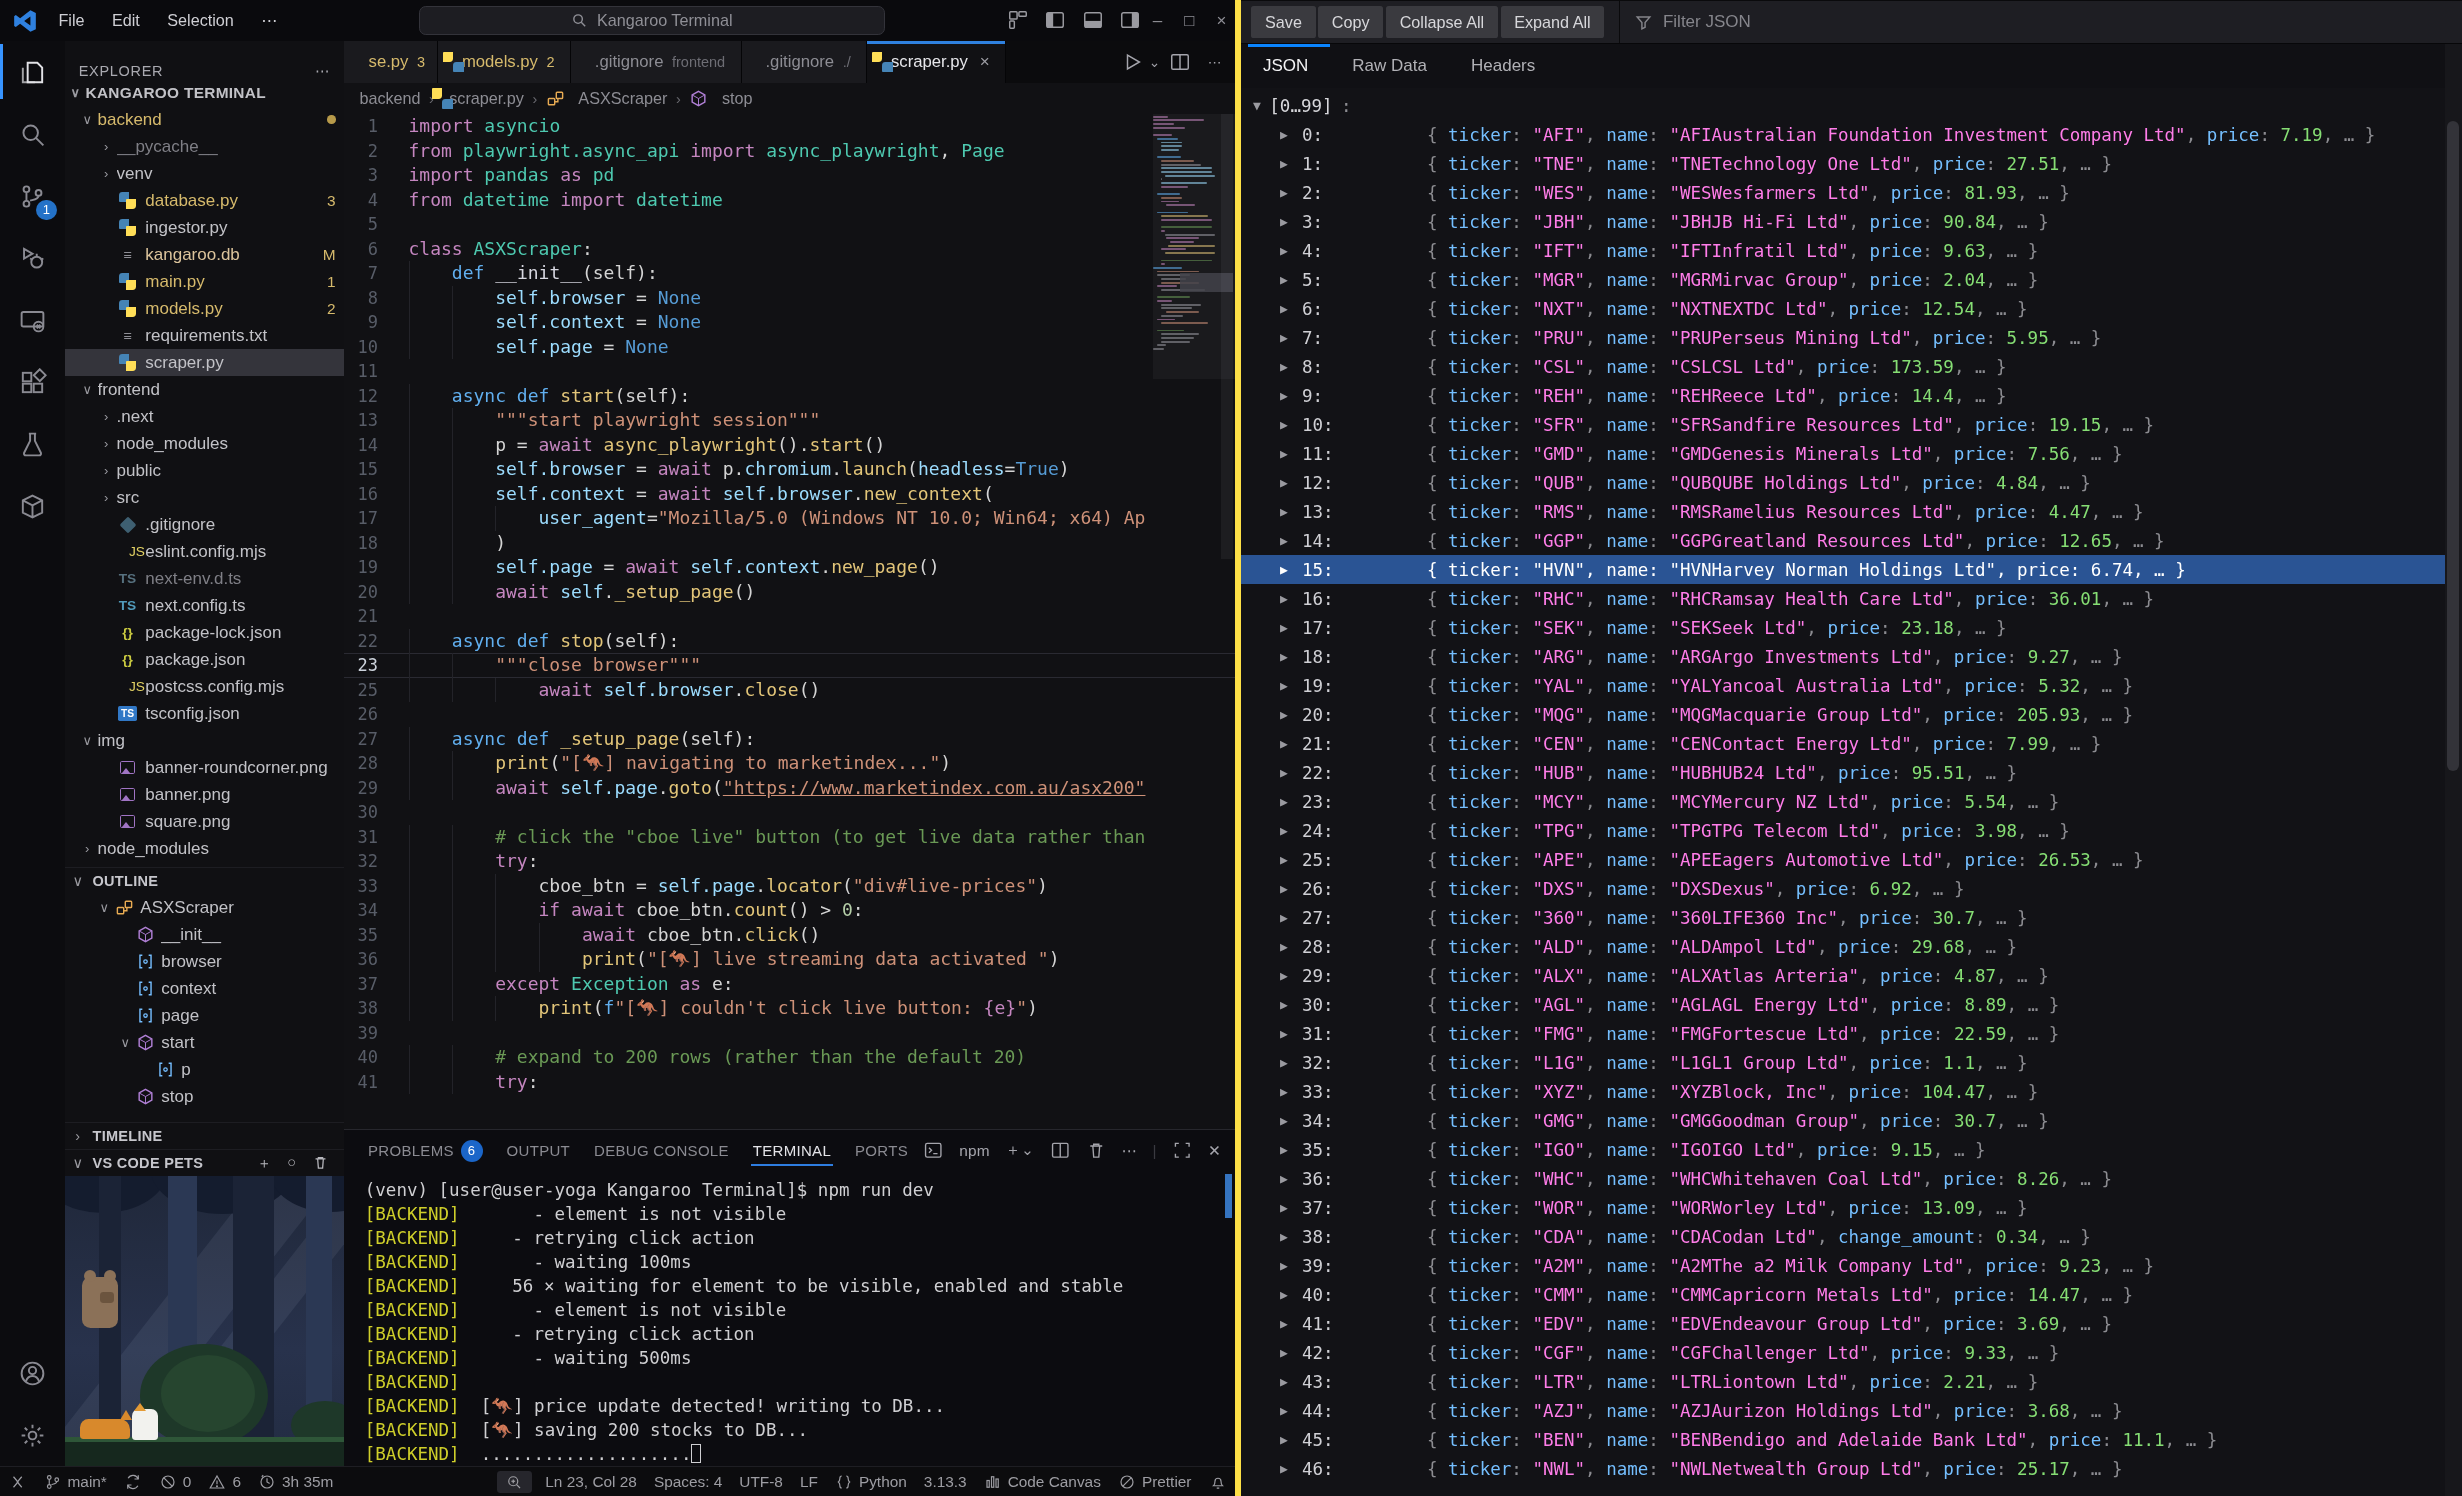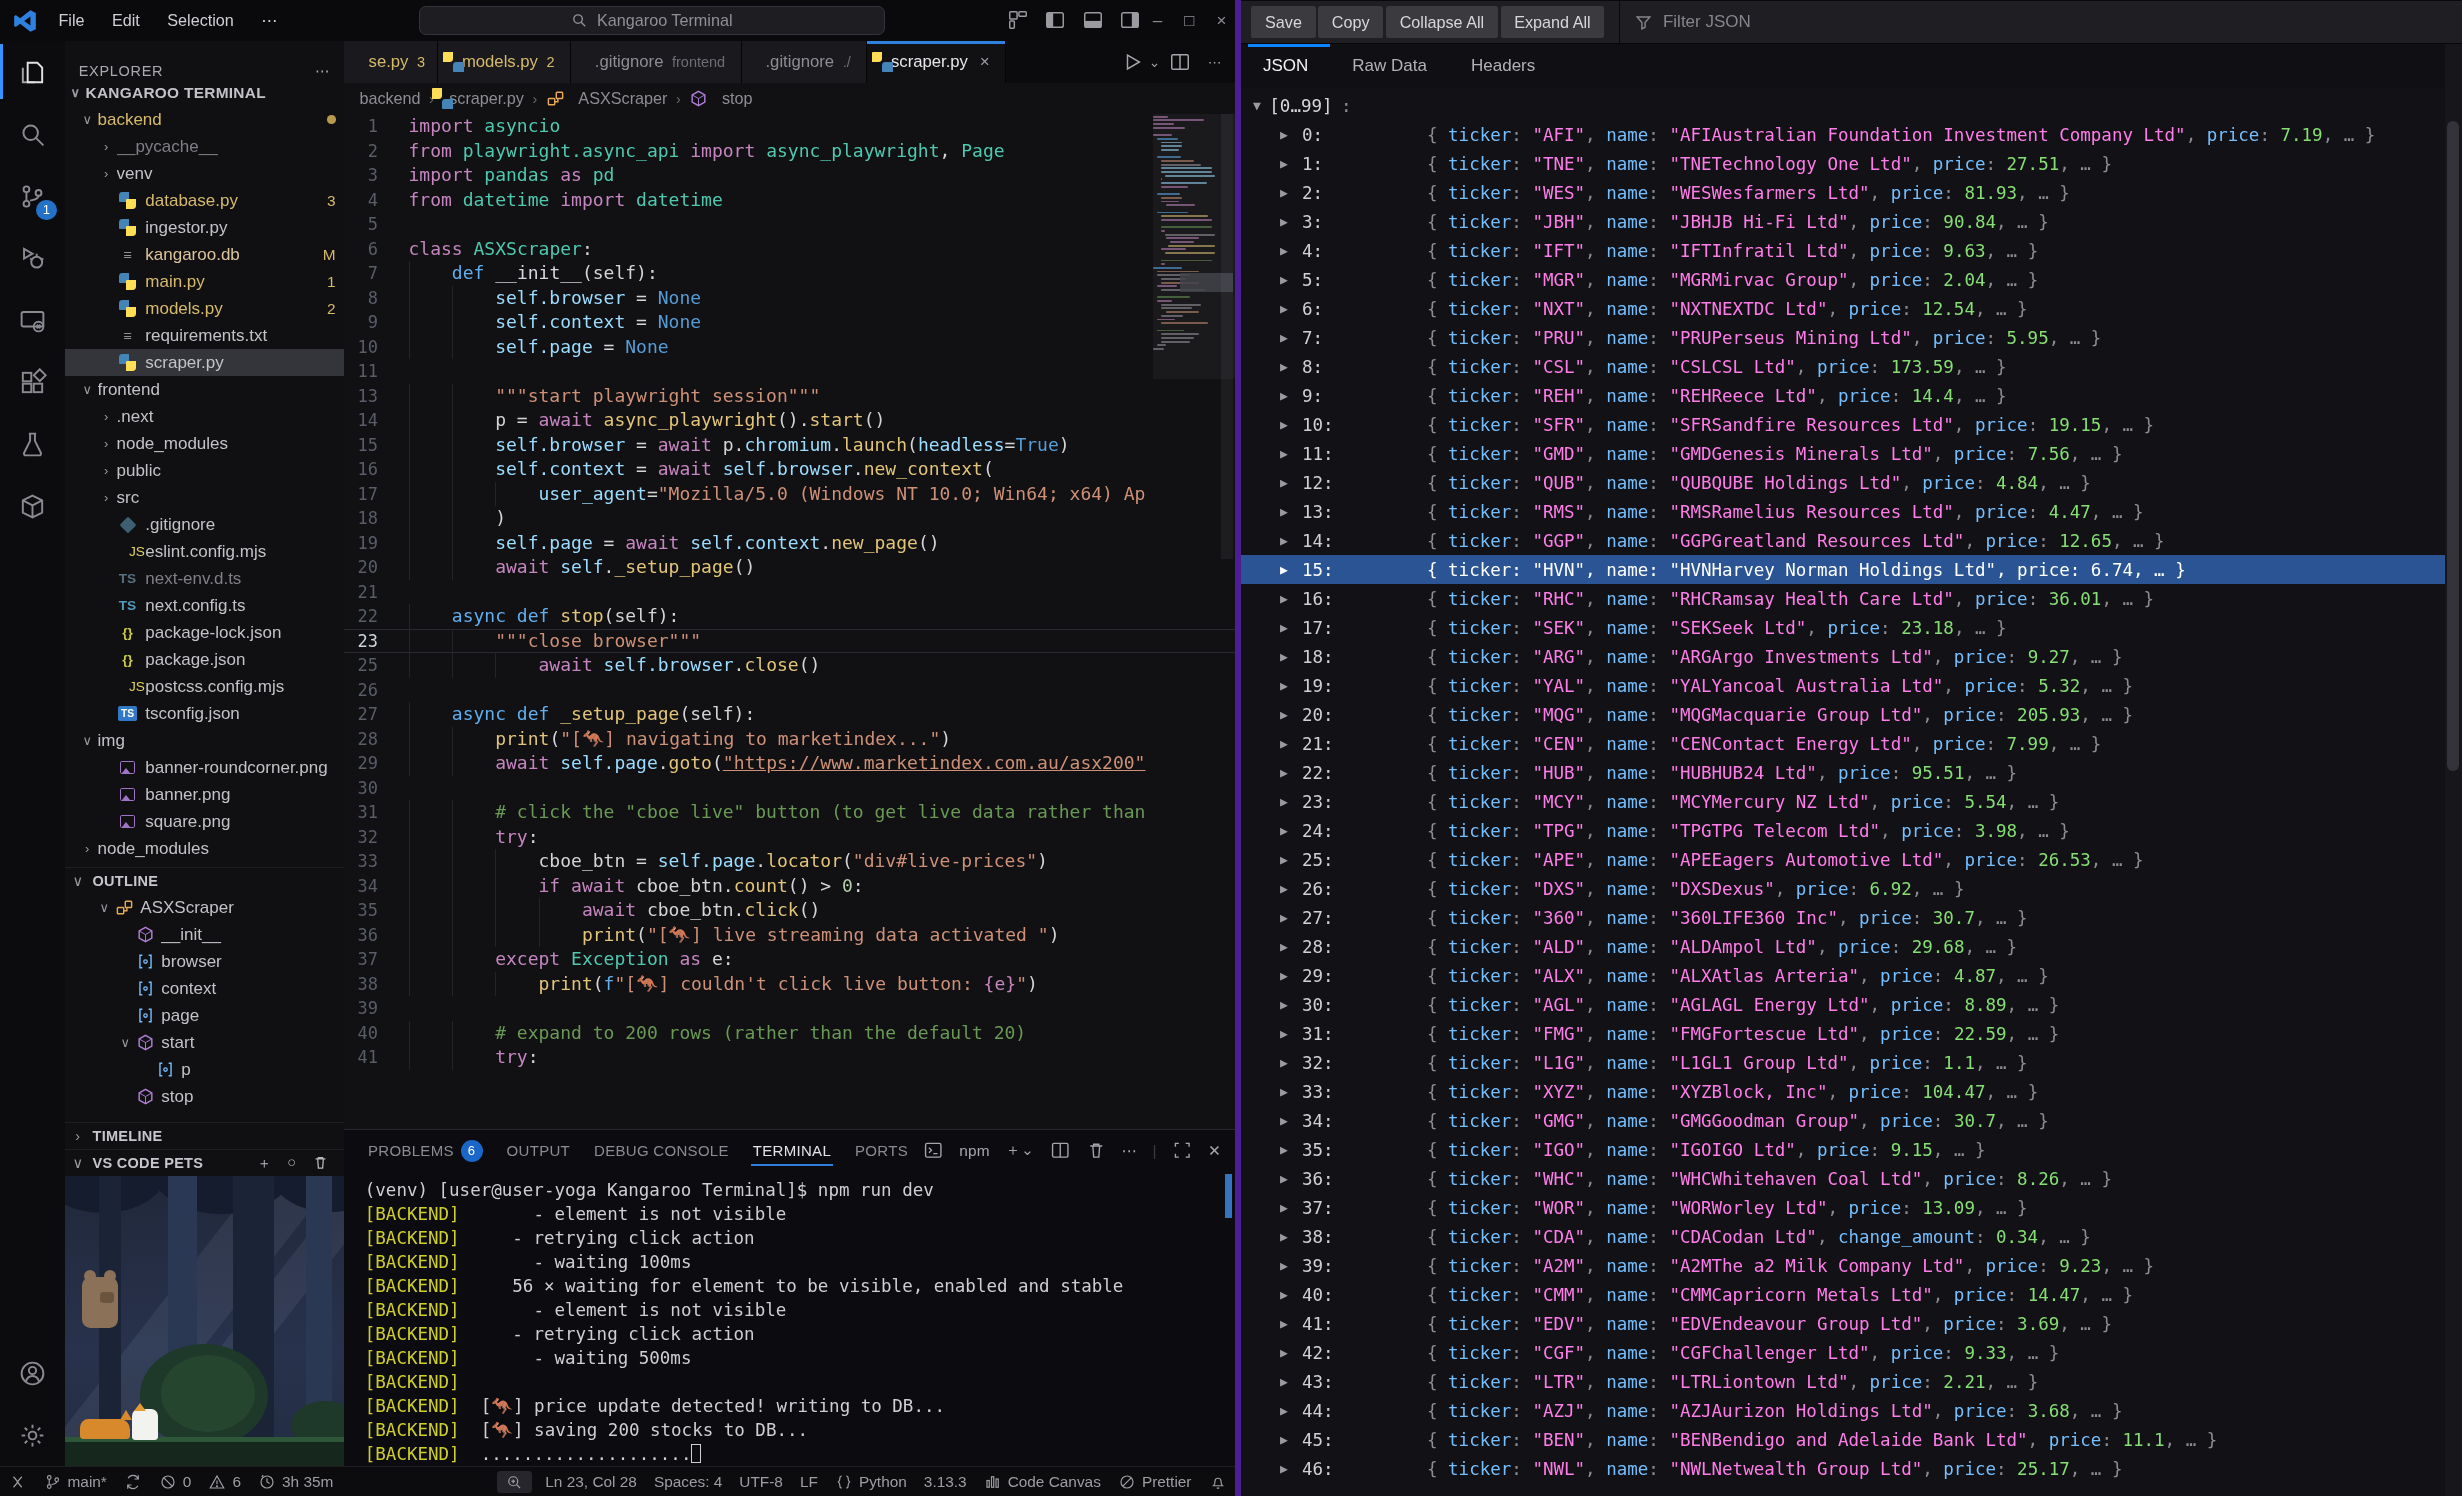--- a/index.html
+++ b/index.html
@@ -1,18 +1,18 @@
 <!DOCTYPE html>
 <html style="font-size:13.7px"><head>
 <meta charset="utf-8">
 <style>
   * { margin:0; padding:0; box-sizing:border-box; }
   html,body { width:2462px; height:1496px; background:#000; overflow:hidden;
     font-family:"Liberation Sans", sans-serif; }
-  #stage { position:absolute; width:2462px; height:1496px; background:#4c1d95; }
+  #stage { position:absolute; width:2462px; height:1496px; background:#fde047; }
 
   
   #titlebar { position:absolute; left:0; top:0; width:1235px; height:41px; background:#0a0a0d;
     display:flex; align-items:center; color:#b9b9bf; font-size:16.2px; }
   .menu-item { padding:0 13.7px; color:#cfcfd4; cursor:default; }
   #vsc-logo { width:26px; height:26px; margin:0 6.8px 0 12px; }
   .nav-arrows { margin-left:128px; display:flex; gap:22px; color:#9a9aa0; font-size:19px; }
   #cmd-center { position:absolute; left:419px; top:6px; width:466px; height:29px;
     background:#1d1d22; border:0.9px solid #33333a; border-radius:6.8px; display:flex;
     align-items:center; justify-content:center; gap:8.5px; color:#8f8f96; font-size:16.2px; }
@@ -652,20 +652,21 @@
         <div class="cl"><span class="ln">2</span><span class="ltxt"><span class="kw1">from </span><span class="mod">playwright.async_api</span><span class="kw1"> import </span><span class="mod">async_playwright</span><span class="pl">, </span><span class="mod">Page</span></span></div>
         <div class="cl"><span class="ln">3</span><span class="ltxt"><span class="kw1">import </span><span class="mod">pandas</span><span class="kw1"> as </span><span class="mod">pd</span></span></div>
         <div class="cl"><span class="ln">4</span><span class="ltxt"><span class="kw1">from </span><span class="mod">datetime</span><span class="kw1"> import </span><span class="mod">datetime</span></span></div>
         <div class="cl"><span class="ln">5</span><span class="ltxt"></span></div>
         <div class="cl"><span class="ln">6</span><span class="ltxt"><span class="kw1">class </span><span class="cls">ASXScraper</span><span class="pl">:</span></span></div>
         <div class="cl"><span class="ln">7</span><span class="ltxt"><span class="g"></span><span class="kw2">def </span><span class="fnw">__init__</span><span class="pl">(self):</span></span></div>
         <div class="cl"><span class="ln">8</span><span class="ltxt"><span class="g"></span><span class="g"></span><span class="attr">self.browser</span><span class="op"> = </span><span class="const">None</span></span></div>
         <div class="cl"><span class="ln">9</span><span class="ltxt"><span class="g"></span><span class="g"></span><span class="attr">self.context</span><span class="op"> = </span><span class="const">None</span></span></div>
         <div class="cl"><span class="ln">10</span><span class="ltxt"><span class="g"></span><span class="g"></span><span class="attr">self.page</span><span class="op"> = </span><span class="const">None</span></span></div>
         <div class="cl"><span class="ln">11</span><span class="ltxt"></span></div>
+        <div class="cl"><span class="ln">12</span><span class="ltxt"><span class="g"></span><span class="kw2">async def </span><span class="fn">start</span><span class="pl">(self):</span></span></div>
         <div class="cl"><span class="ln">13</span><span class="ltxt"><span class="g"></span><span class="g"></span><span class="str">"""start playwright session"""</span></span></div>
         <div class="cl"><span class="ln">14</span><span class="ltxt"><span class="g"></span><span class="g"></span><span class="pl">p</span><span class="op"> = </span><span class="kw1">await </span><span class="fn">async_playwright</span><span class="pl">().</span><span class="fn">start</span><span class="pl">()</span></span></div>
         <div class="cl"><span class="ln">15</span><span class="ltxt"><span class="g"></span><span class="g"></span><span class="attr">self.browser</span><span class="op"> = </span><span class="kw1">await </span><span class="pl">p.</span><span class="attr">chromium</span><span class="pl">.</span><span class="fn">launch</span><span class="pl">(</span><span class="attr">headless</span><span class="op">=</span><span class="const">True</span><span class="pl">)</span></span></div>
         <div class="cl"><span class="ln">16</span><span class="ltxt"><span class="g"></span><span class="g"></span><span class="attr">self.context</span><span class="op"> = </span><span class="kw1">await </span><span class="attr">self.browser</span><span class="pl">.</span><span class="fn">new_context</span><span class="pl">(</span></span></div>
         <div class="cl"><span class="ln">17</span><span class="ltxt"><span class="g"></span><span class="g"></span><span class="g"></span><span class="attr">user_agent</span><span class="op">=</span><span class="str">"Mozilla/5.0 (Windows NT 10.0; Win64; x64) Ap</span></span></div>
         <div class="cl"><span class="ln">18</span><span class="ltxt"><span class="g"></span><span class="g"></span><span class="pl">)</span></span></div>
         <div class="cl"><span class="ln">19</span><span class="ltxt"><span class="g"></span><span class="g"></span><span class="attr">self.page</span><span class="op"> = </span><span class="kw1">await </span><span class="attr">self.context</span><span class="pl">.</span><span class="fn">new_page</span><span class="pl">()</span></span></div>
         <div class="cl"><span class="ln">20</span><span class="ltxt"><span class="g"></span><span class="g"></span><span class="kw1">await </span><span class="attr">self</span><span class="pl">.</span><span class="fn">_setup_page</span><span class="pl">()</span></span></div>
         <div class="cl"><span class="ln">21</span><span class="ltxt"></span></div>
         <div class="cl"><span class="ln">22</span><span class="ltxt"><span class="g"></span><span class="kw2">async def </span><span class="fn">stop</span><span class="pl">(self):</span></span></div>

